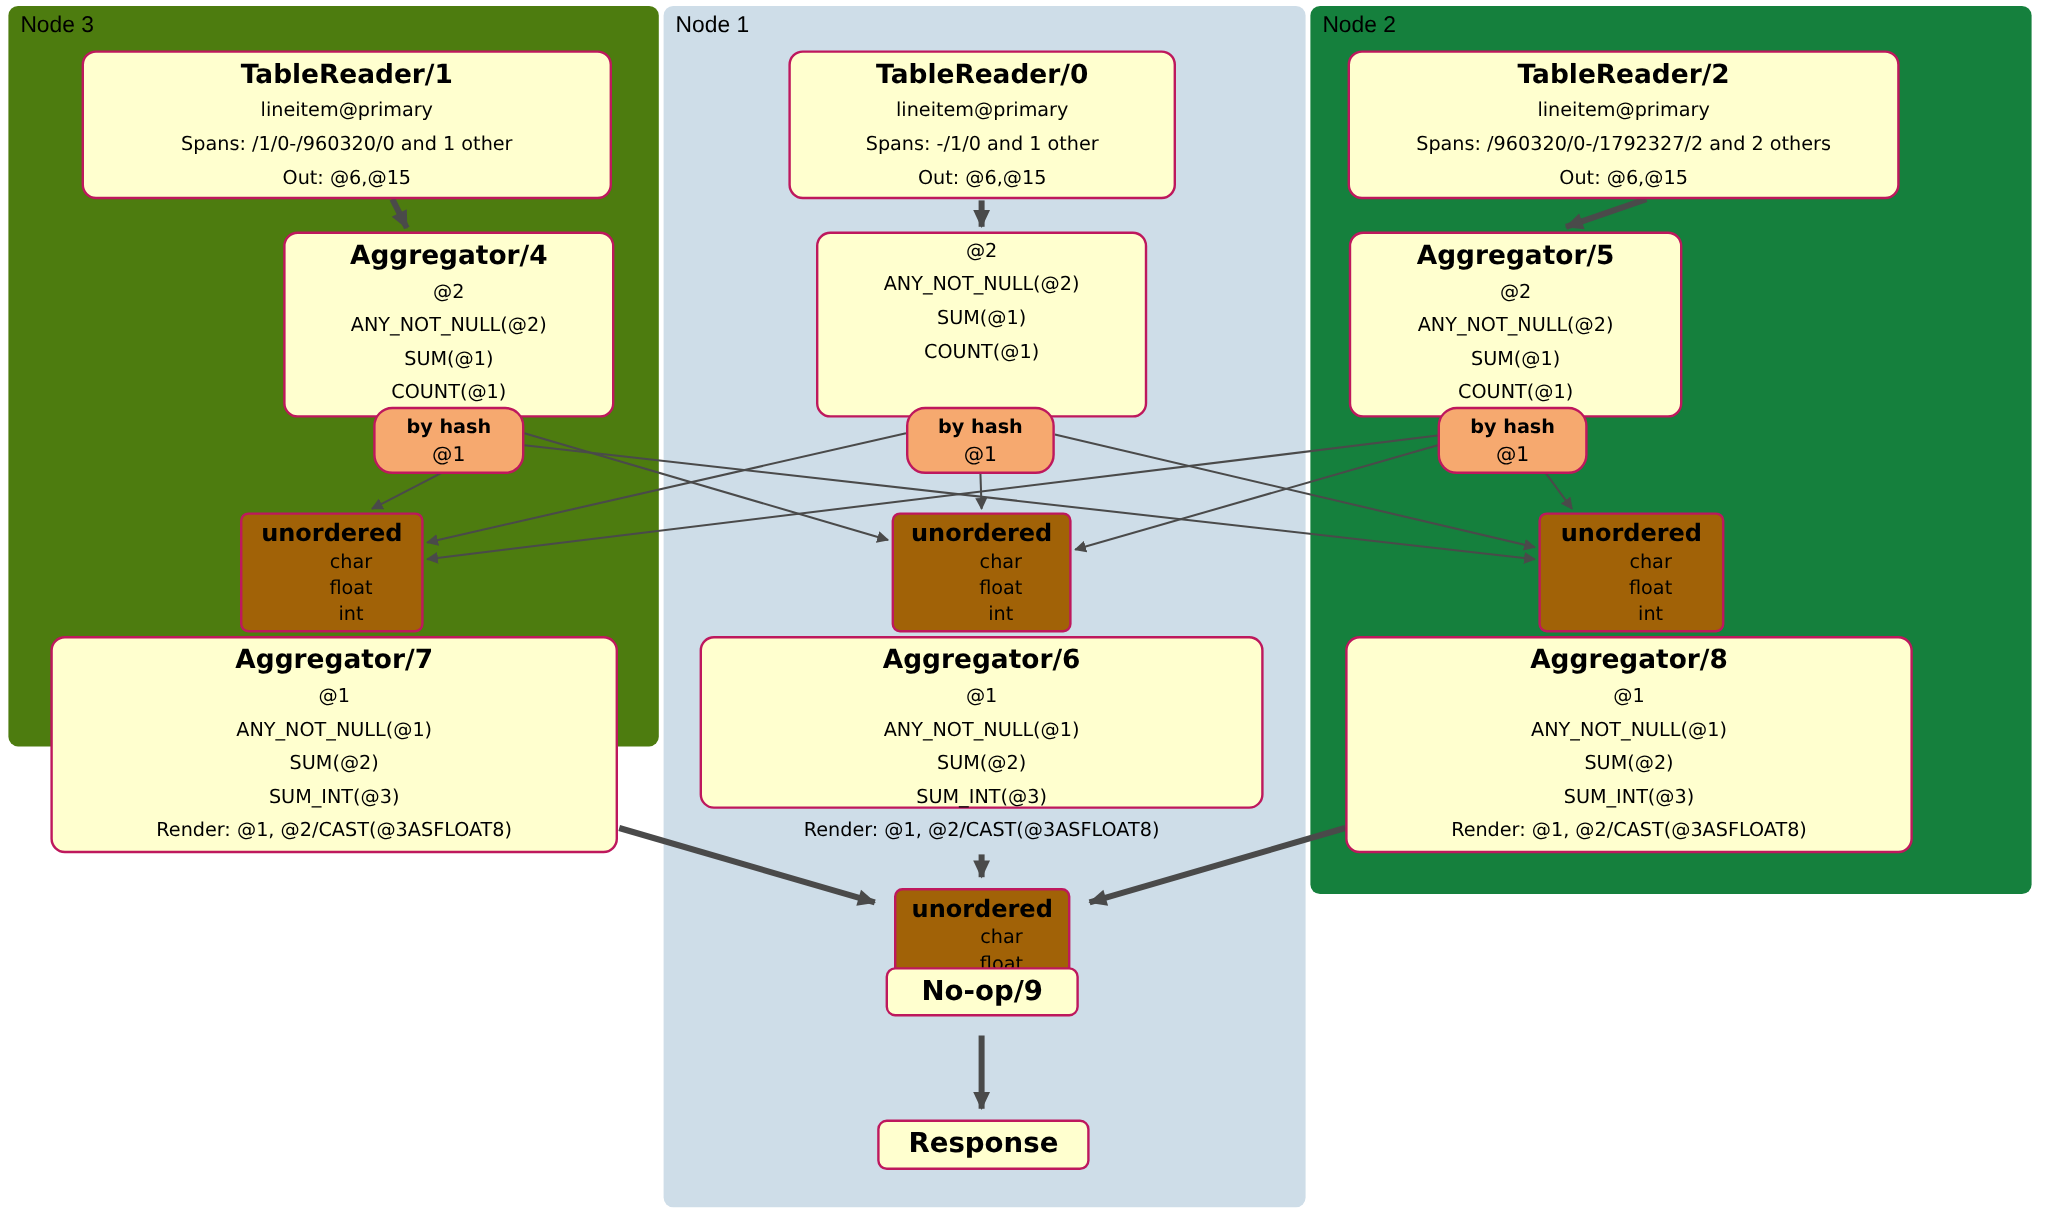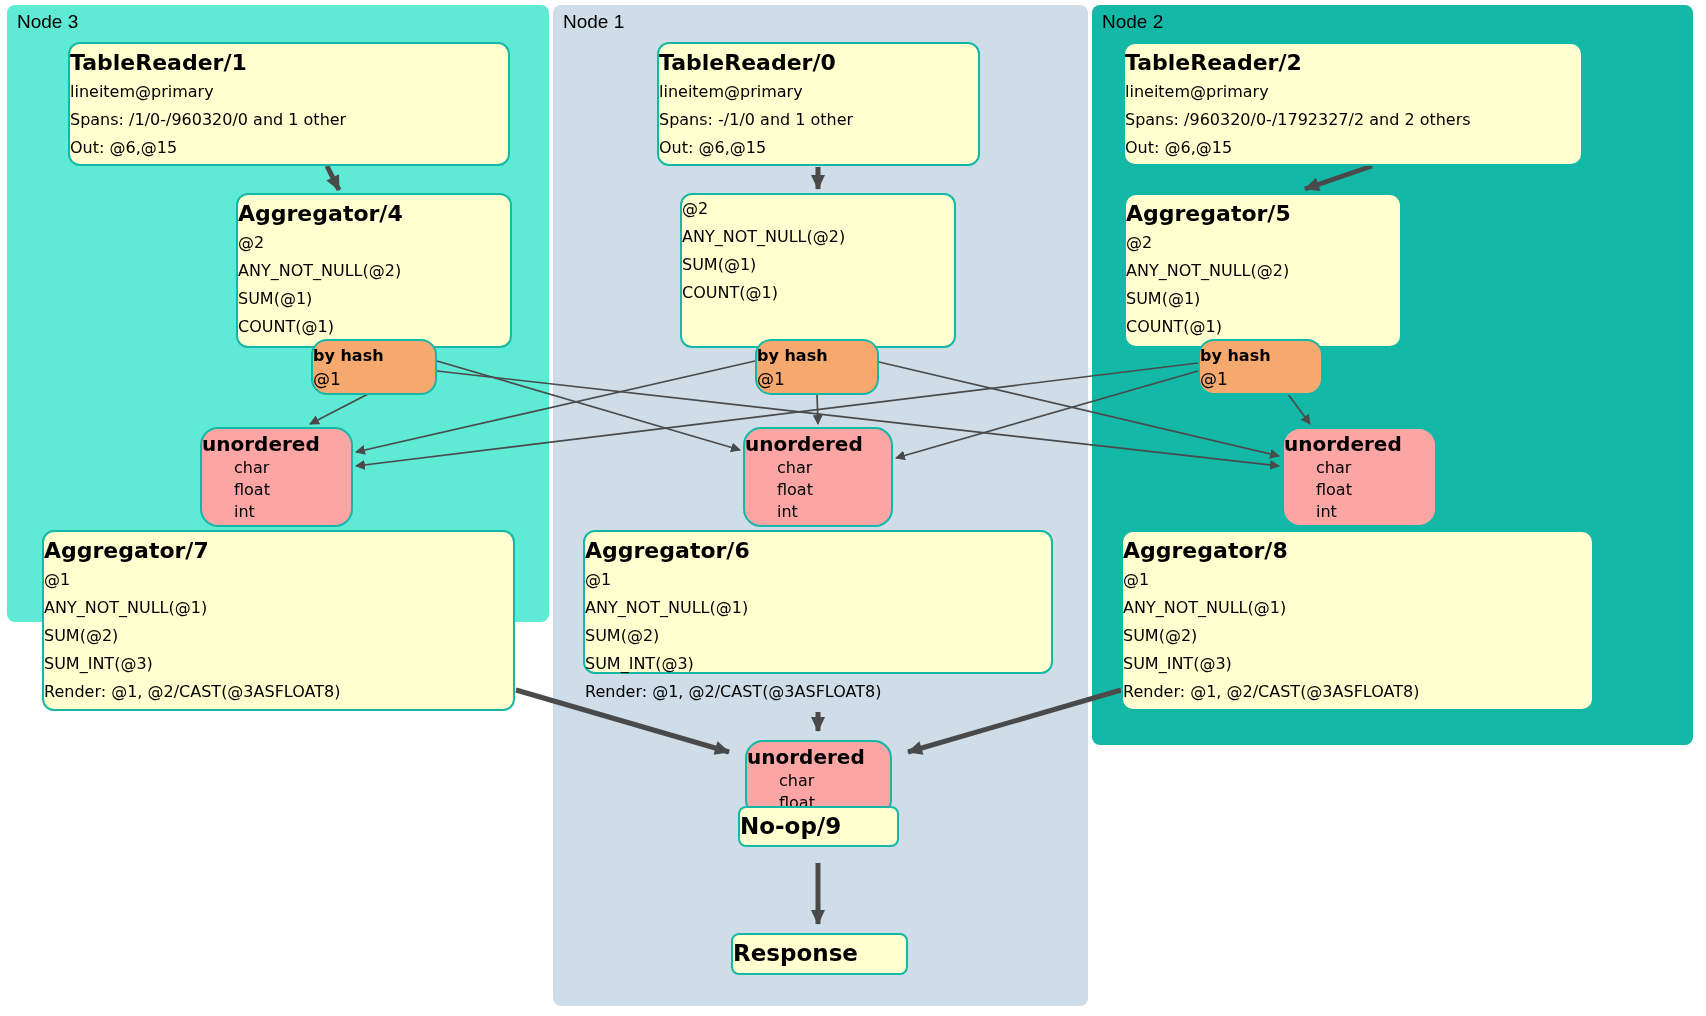--- a/index.html
+++ b/index.html
@@ -2,44 +2,44 @@
 <html><head>
 <meta charset="utf-8">
 <style>
   html,body{margin:0;padding:0;background:#ffffff;}
   .canvas{position:relative;width:1706px;height:1016px;background:#ffffff;overflow:hidden;
           font-family:"DejaVu Sans",sans-serif;color:#000;}
   .panel{position:absolute;border-radius:8px;}
   .plabel{position:absolute;left:10px;top:6px;font-family:"Liberation Sans",sans-serif;
           font-size:19px;color:#000;}
   .edges{position:absolute;left:0;top:0;pointer-events:none;}
-  .box{position:absolute;box-sizing:border-box;background:#ffffcf;border:2px solid #14b8a6;
-       border-radius:12px;overflow:visible;}
+  .box{position:absolute;box-sizing:border-box;background:#ffffcf;border:2px solid #be185d;
+       border-radius:12px;text-align:center;overflow:visible;}
   .box .t{font-weight:bold;font-size:22px;line-height:30px;padding-top:4px;white-space:nowrap;}
   .box .r{font-size:16px;line-height:28px;white-space:nowrap;}
   .router{background:#f6a96f;border-radius:16px;}
   .router .t{font-size:16px;line-height:25px;padding-top:2px;}
   .router .r{font-size:17px;line-height:22px;}
-  .stream{background:#fca5a5;border-radius:18px;}
+  .stream{background:#a16207;border-radius:7px;}
   .stream .t{font-size:20px;line-height:26px;padding-top:2px;}
   .stream .r{font-size:16px;line-height:22px;padding-left:32px;}
   .mini .t{font-size:23px;line-height:36px;padding-top:0;}
 </style>
 </head>
 <body>
 
 <div class="canvas">
 
-  <div class="panel" style="left:7px;top:5px;width:542px;height:617px;background:#5eead4">
+  <div class="panel" style="left:7px;top:5px;width:542px;height:617px;background:#4d7c0f">
     <div class="plabel">Node 3</div>
   </div>
   <div class="panel" style="left:553px;top:5px;width:535px;height:1001px;background:#cedde8">
     <div class="plabel">Node 1</div>
   </div>
-  <div class="panel" style="left:1092px;top:5px;width:601px;height:740px;background:#14b8a6">
+  <div class="panel" style="left:1092px;top:5px;width:601px;height:740px;background:#15803d">
     <div class="plabel">Node 2</div>
   </div>
 
   <svg class="edges" width="1706" height="1016" viewBox="0 0 1706 1016">
     <defs>
       <marker id="ab" markerUnits="userSpaceOnUse" markerWidth="20" markerHeight="18" refX="15" refY="8" orient="auto">
         <path d="M1,1 L16,8 L1,15 z" fill="#4a4a4a"></path>
       </marker>
       <marker id="as" markerUnits="userSpaceOnUse" markerWidth="12" markerHeight="10" refX="9" refY="5" orient="auto">
         <path d="M0,0 L10,5 L0,10 z" fill="#4a4a4a"></path>

